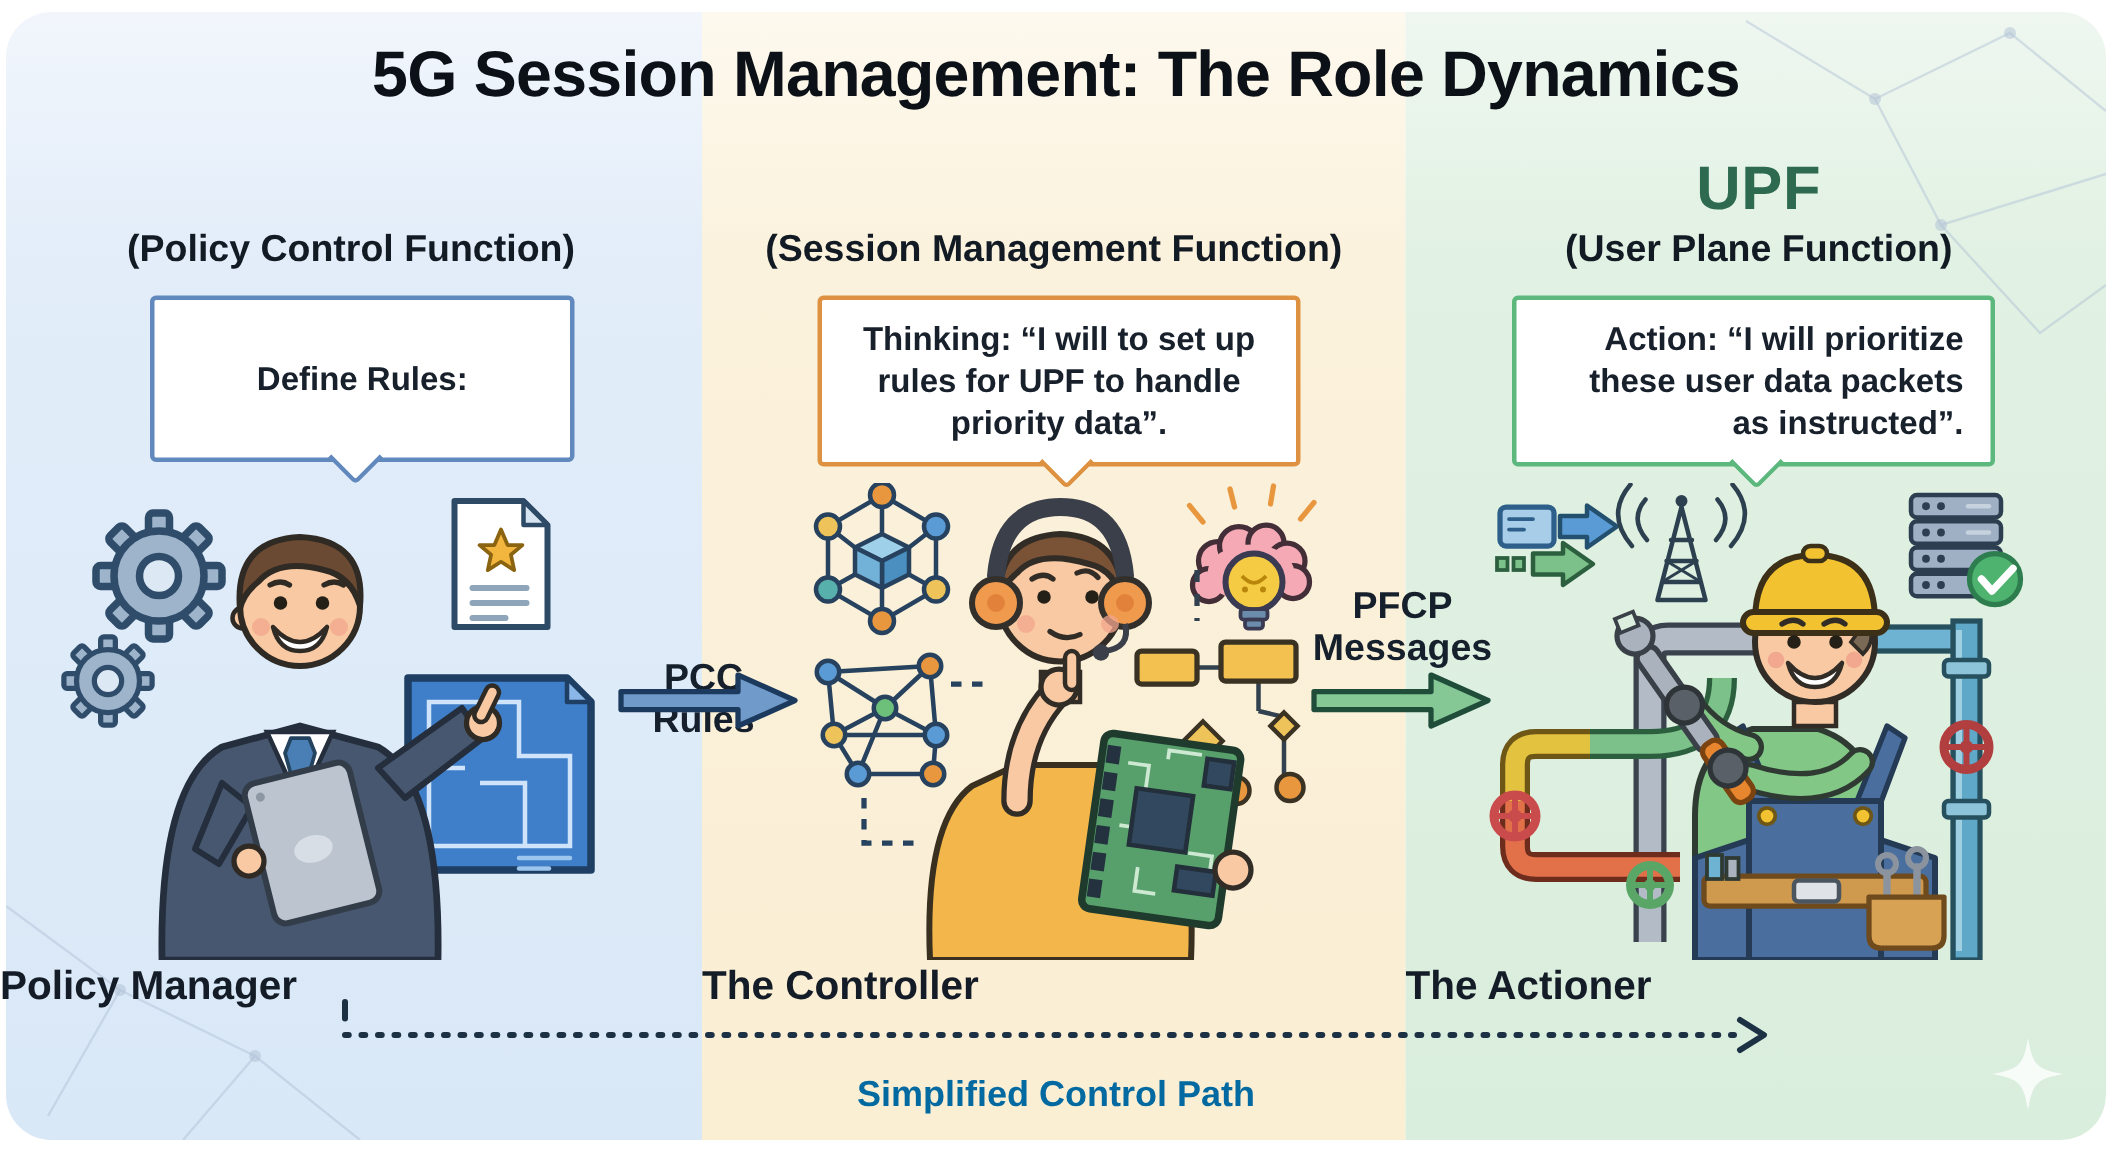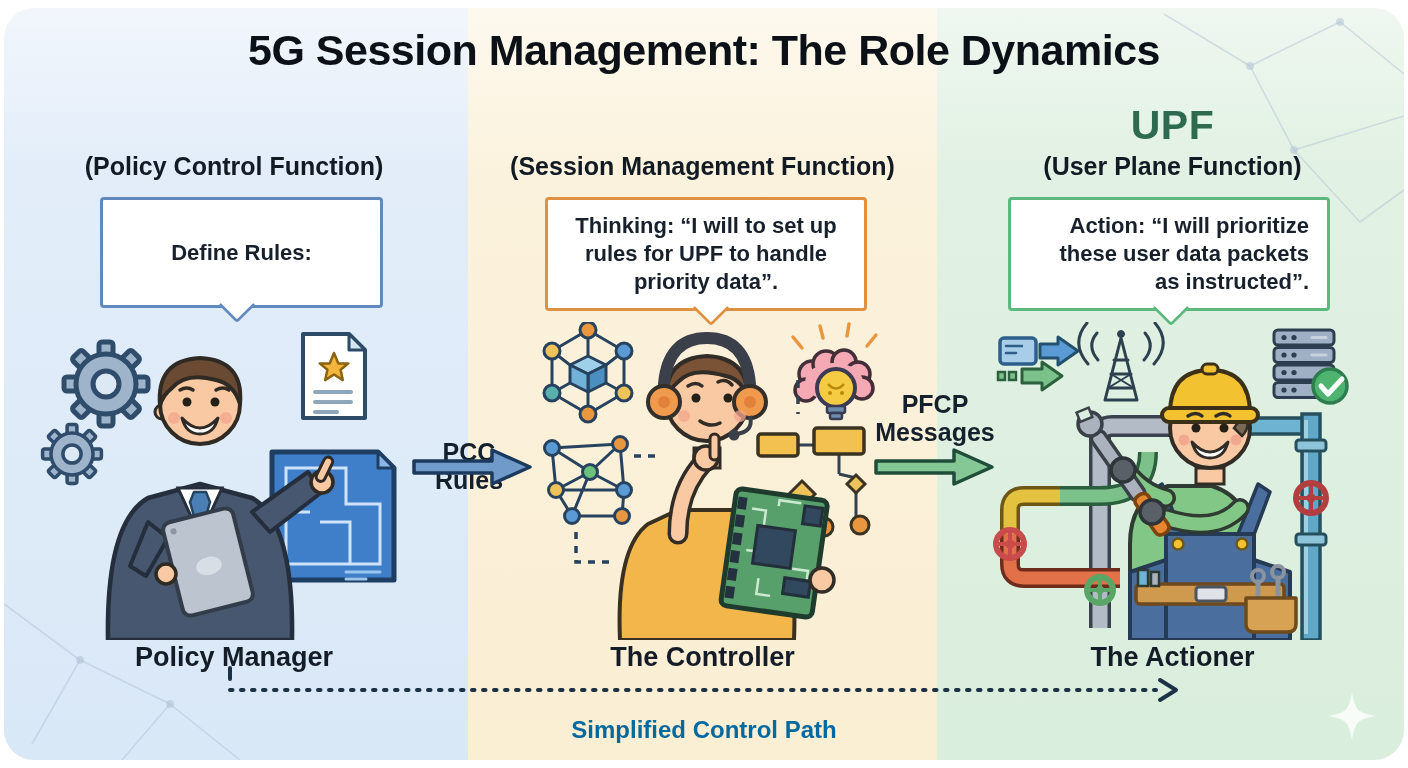--- a/index.html
+++ b/index.html
@@ -10,21 +10,21 @@
   .colbg.b1{left:0;width:464px;background:linear-gradient(180deg,#f2f6fc 0%,#e2edf9 22%,#d9e8f7 100%);}
   .colbg.b2{left:464px;width:469px;background:linear-gradient(180deg,#fdf9ee 0%,#fbf2dd 22%,#faeed3 100%);}
   .colbg.b3{left:933px;width:467px;background:linear-gradient(180deg,#eff7f0 0%,#e1f1e3 22%,#daeedd 100%);}
   .pattern,.sparkle{position:absolute;pointer-events:none;}
   .title{position:absolute;left:0;top:26px;width:1408px;text-align:center;font-size:43px;font-weight:800;letter-spacing:-.5px;color:#0c1117;z-index:3;}
   .colwrap{position:absolute;top:0;height:768px;z-index:2;}
   .cw1{left:0;width:468px;} .cw2{left:468px;width:469px;} .cw3{left:937px;width:471px;}
   .acronym{position:absolute;top:102px;width:100%;text-align:center;font-size:41px;font-weight:800;letter-spacing:.5px;}
   .cw1 .acronym{color:#2d6ca3;} .cw2 .acronym{color:#c2762b;} .cw3 .acronym{color:#2d6a4f;}
   .fullname{position:absolute;top:152px;width:100%;text-align:center;font-size:25px;font-weight:800;color:#121a24;}
-  .nickname{position:absolute;top:642px;width:100%;text-align:center;font-size:27px;font-weight:800;color:#141c27;}
+  .nickname{position:absolute;top:642px;width:100%;font-size:27px;font-weight:800;color:#141c27;}
   .bubble{position:absolute;background:#fff;border-radius:4px;display:flex;align-items:center;justify-content:center;
           text-align:center;font-size:22px;font-weight:600;line-height:1.27;color:#17202b;padding:12px 18px;box-sizing:border-box;z-index:4;}
   .bubble .lead{font-weight:800;margin-right:6px;}
   .bubble .tail{position:absolute;bottom:-13px;width:23px;height:23px;background:#fff;transform:rotate(45deg);
           border-bottom-right-radius:4px;}
   .bub1{left:100px;top:197px;width:283px;min-height:111px;border:3.5px solid #6189bd;}
   .bub1 .tail{left:121px;border-right:3.5px solid #6189bd;border-bottom:3.5px solid #6189bd;}
   .bub1 .lead{display:block;margin-right:0;}
   .bub2{left:545px;top:197px;width:322px;min-height:113px;border:3.5px solid #de9140;}
   .bub2 .tail{left:150px;border-right:3.5px solid #de9140;border-bottom:3.5px solid #de9140;}

